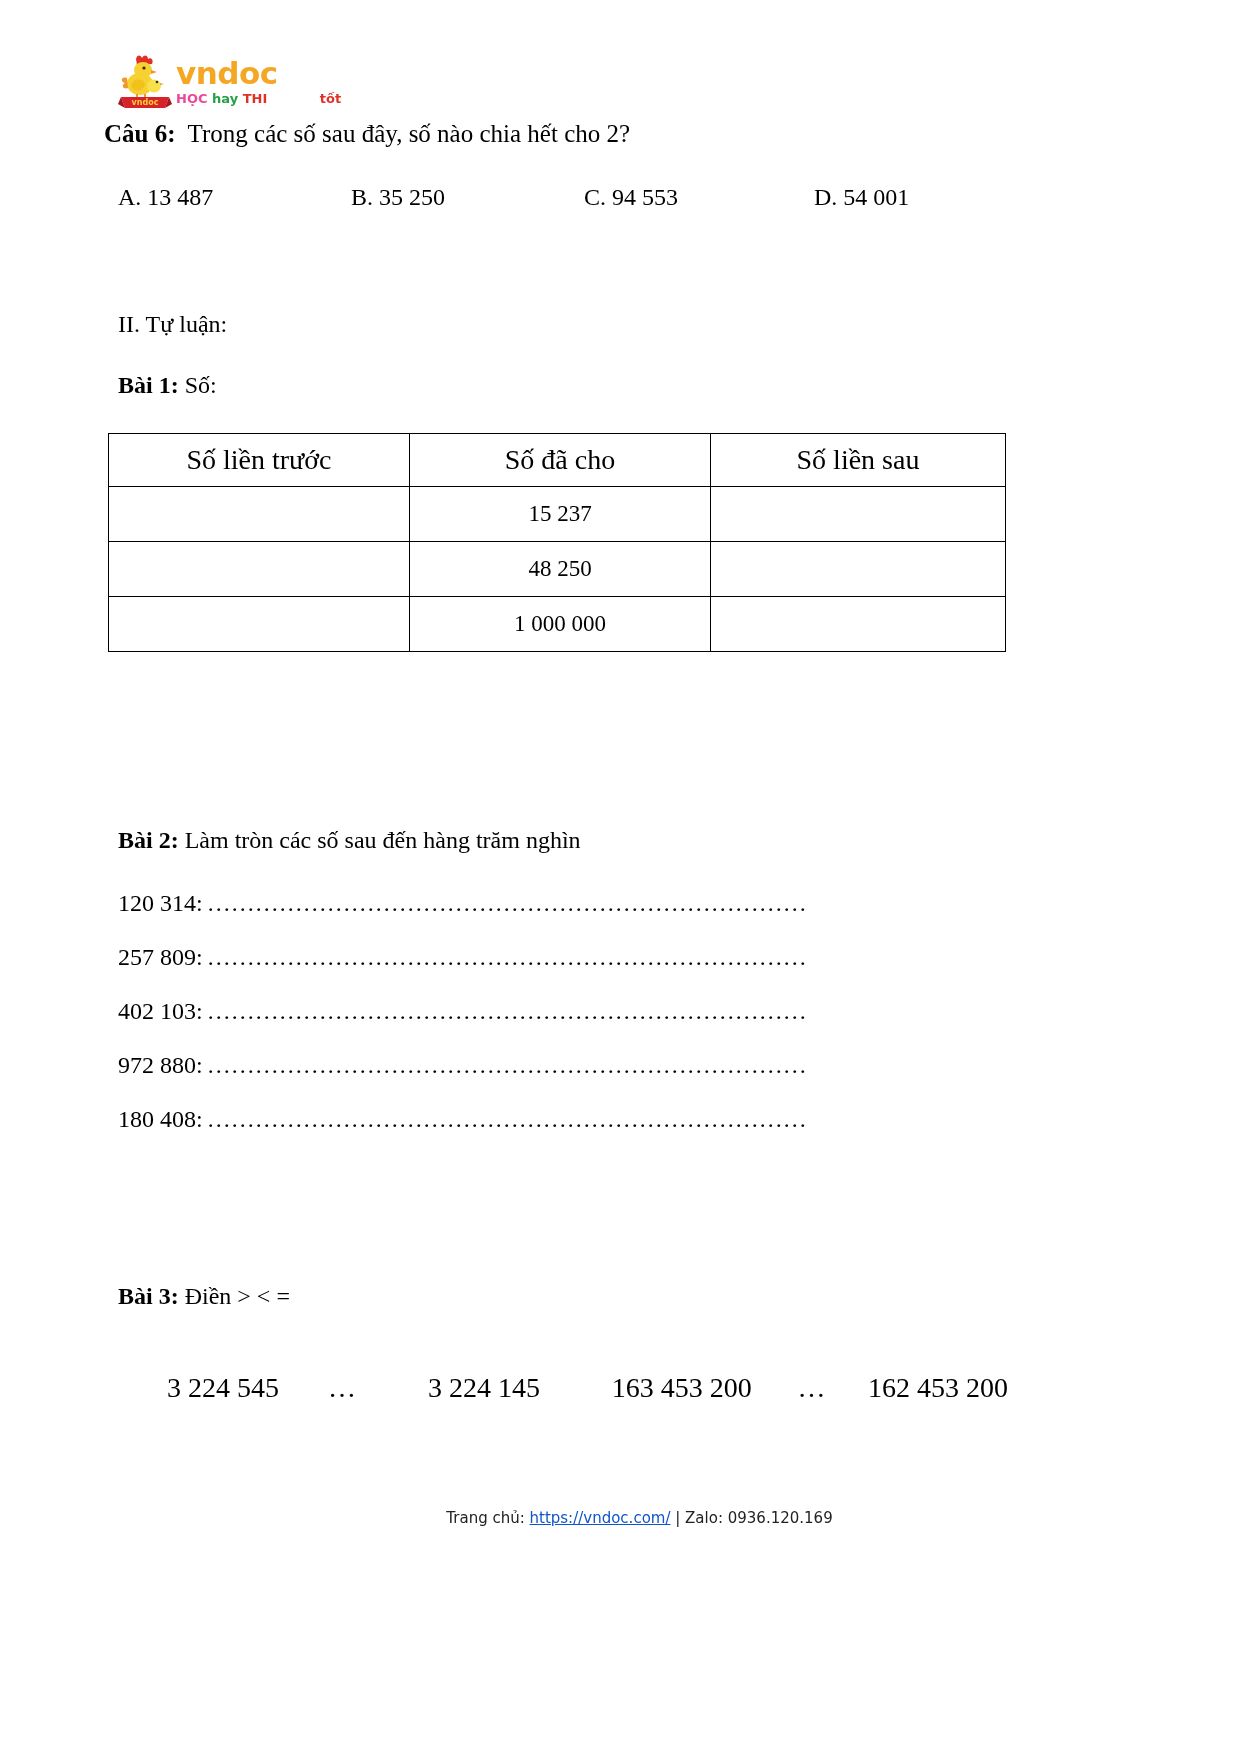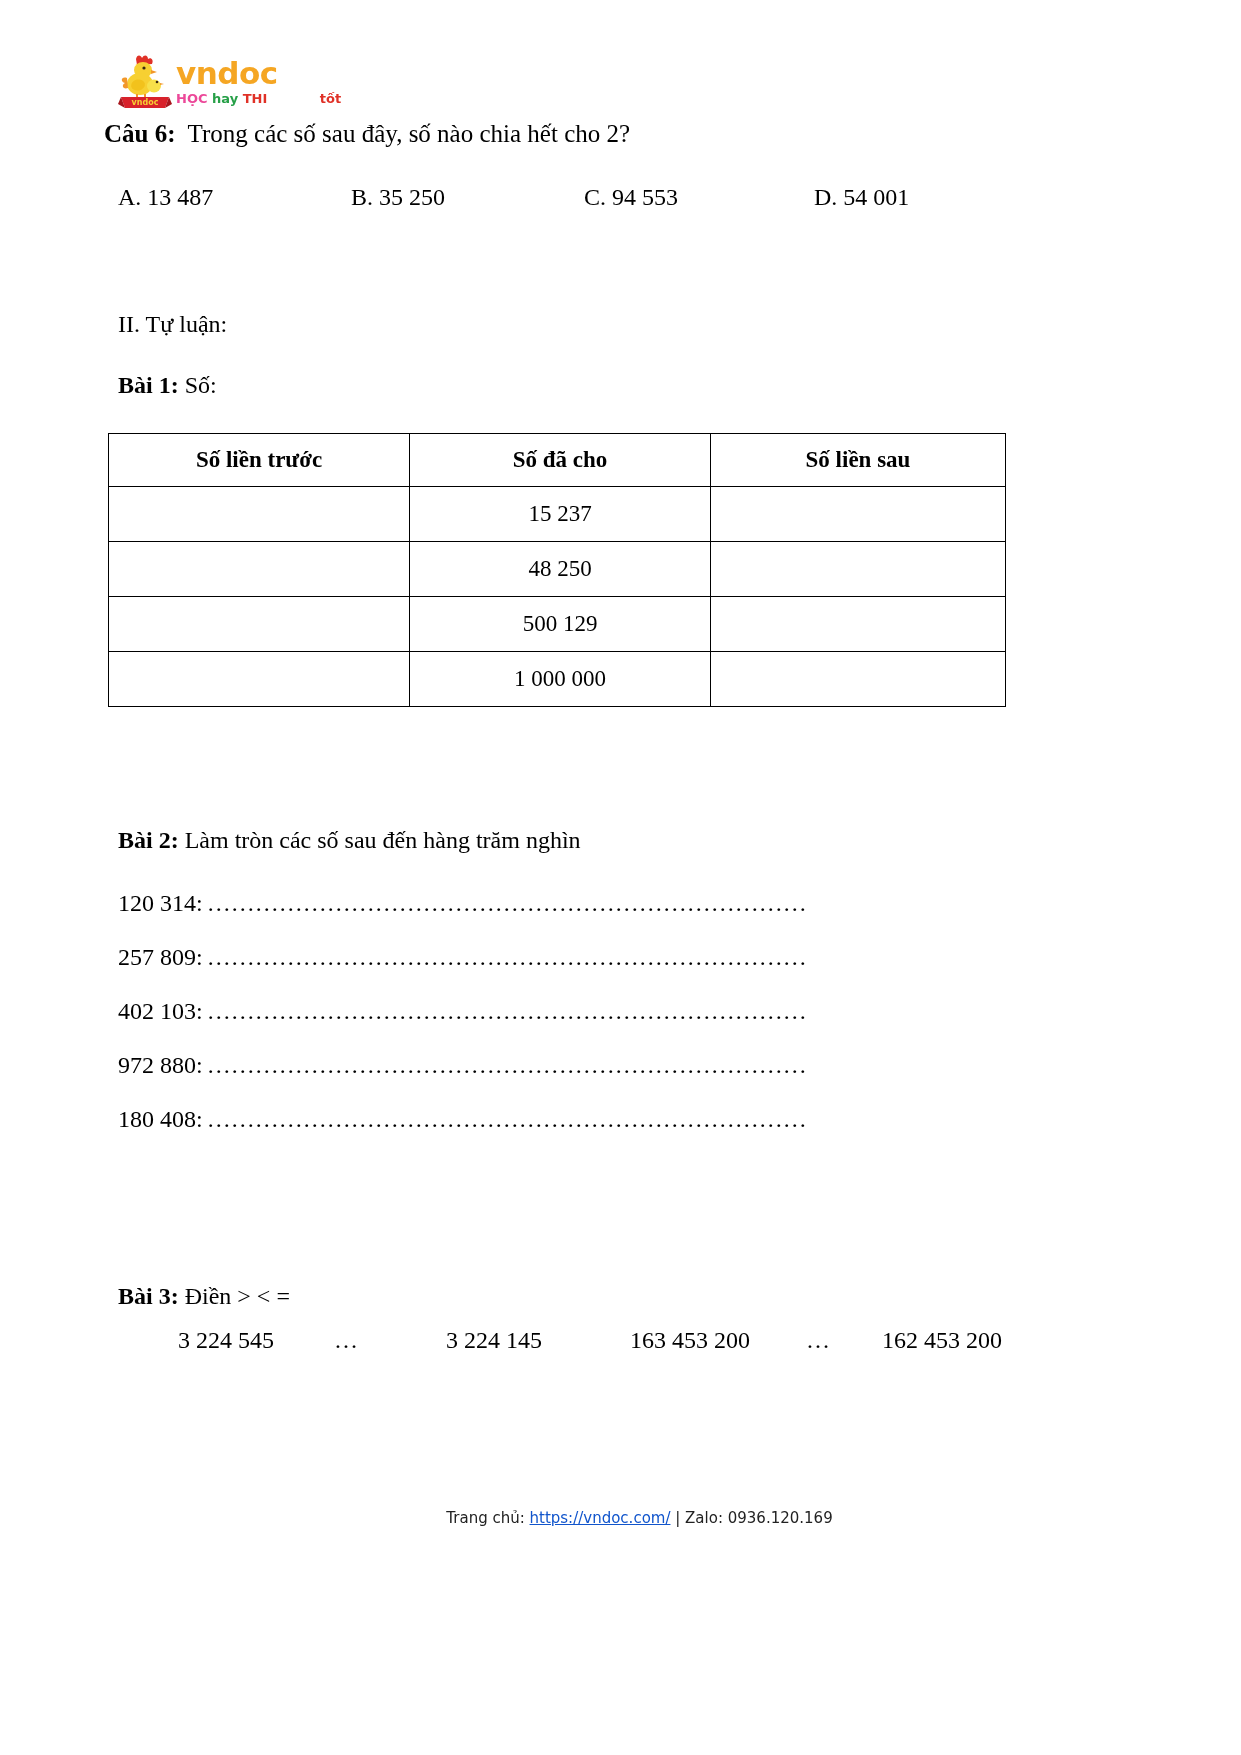--- a/index.html
+++ b/index.html
@@ -122,22 +122,22 @@
   .tbl td, .tbl th {
     border: 1px solid #000000;
     text-align: center;
     vertical-align: middle;
     font-size: 23px;
     font-weight: normal;
     padding: 0;
   }
   .tbl th {
     height: 52px;
-    font-weight: bold;
-    font-size: 23px;
+    font-weight: normal;
+    font-size: 28px;
     margin-left: 20px;
   }
   .tbl td {
     height: 54px;
   }
   .col-a { width: 300px; }
   .col-b { width: 300px; }
   .col-c { width: 294px; }
 
   
@@ -180,23 +180,23 @@
     left: 118px;
     top: 1268px;
     font-size: 24px;
     line-height: 32px;
     white-space: pre;
     margin-top: 12px;
   }
   .compare-row {
     position: absolute;
     left: 118px;
-    top: 1324px;
+    top: 1372px;
     width: 890px;
-    font-size: 24px;
+    font-size: 28px;
     line-height: 32px;
     display: flex;
     align-items: baseline;
   }
   .cmp-n { white-space: pre; }
   .cmp-gap1 { width: 60px; }
   .cmp-gap2 { width: 60px; }
   .cmp-gap3 { width: 88px; }
   .cmp-gap4 { width: 56px; }
   .cmp-gap5 { width: 52px; }
@@ -287,25 +287,20 @@
     </thead>
     <tbody>
       <tr>
         <td></td>
         <td>15 237</td>
         <td></td>
       </tr>
       <tr>
         <td></td>
         <td>48 250</td>
-        <td></td>
-      </tr>
-      <tr>
-        <td></td>
-        <td>500 129</td>
         <td></td>
       </tr>
       <tr>
         <td></td>
         <td>1 000 000</td>
         <td></td>
       </tr>
     </tbody>
   </table>
 

